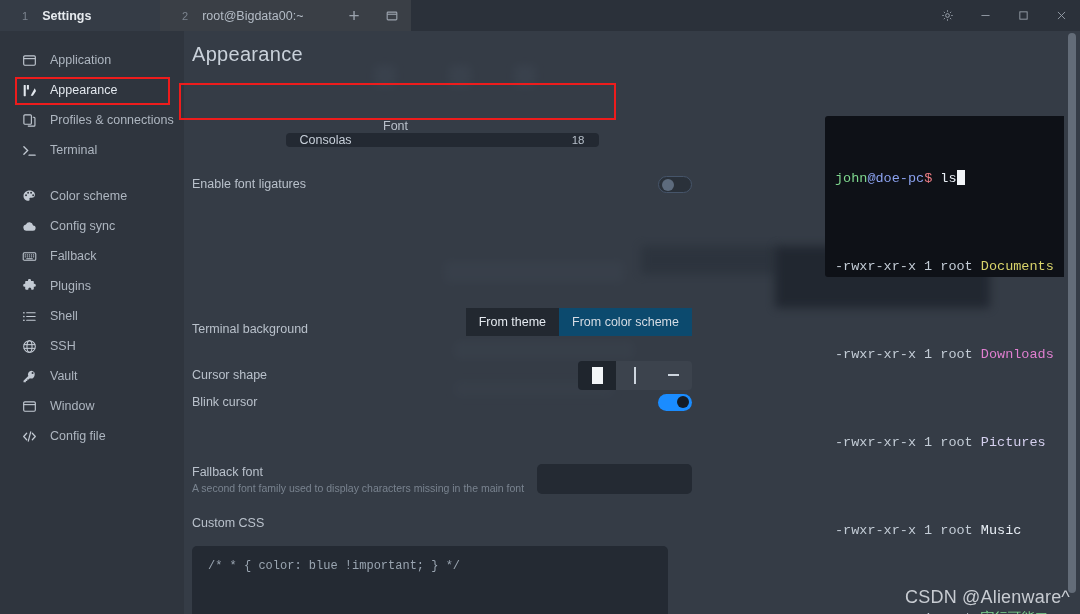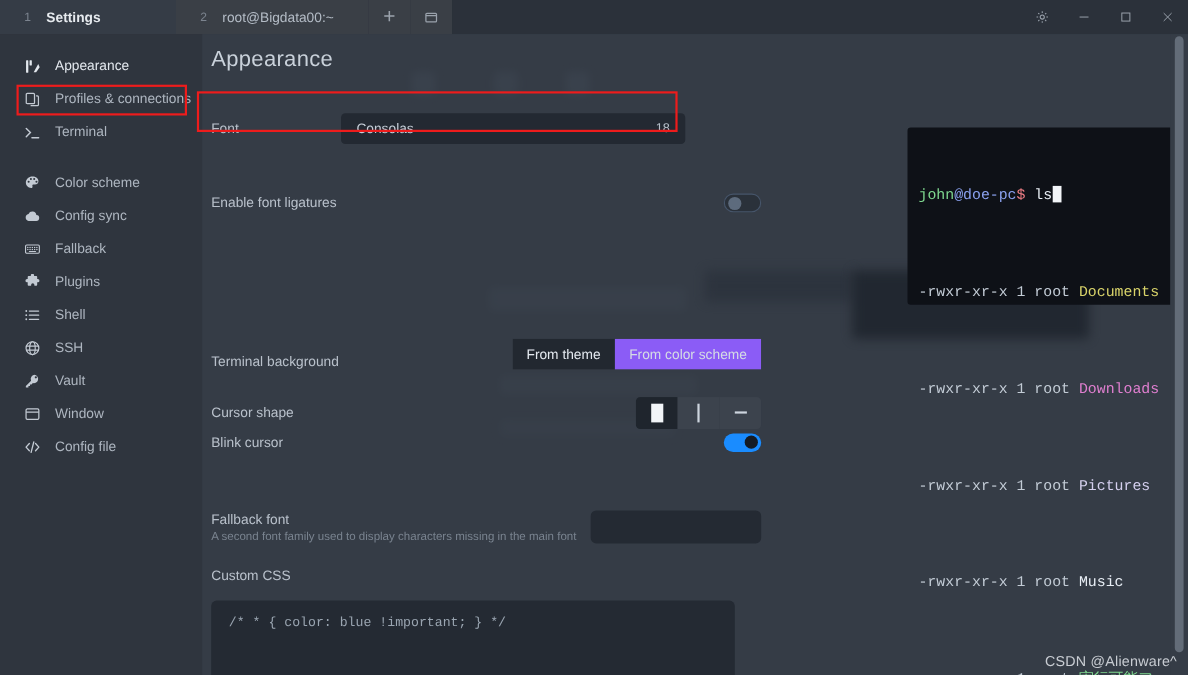--- a/index.html
+++ b/index.html
@@ -75,21 +75,21 @@
   }
   .page-title {
     position: absolute; left: 8px; top: 12px;
     font-size: 20px; color: #c9d1da; font-weight: 400; letter-spacing: .3px;
   }
   .srow { position: absolute; left: 8px; width: 500px; }
   .slabel { font-size: 12.5px; color: #b9c1cb; }
   .sdesc { font-size: 10.5px; color: #79838f; margin-top: 3px; }
 
   
-  #row-font { top: 72px; height: 28px; display: flex; align-items: center; }
+  #row-font { top: 88px; height: 28px; display: flex; align-items: center; flex-direction: column; }
   #row-font .slabel { width: 118px; }
   .font-input {
     width: 313px; height: 28px; background: #232932; border-radius: 4px;
     display: flex; align-items: center; justify-content: space-between;
     padding: 0 14px; font-size: 12.5px; color: #c7cfd9;
   }
   .font-size { font-size: 11.5px; color: #b6bfc9; }
 
   
   #row-ligatures { top: 142px; height: 22px; display: flex; align-items: center; }
@@ -105,21 +105,21 @@
   .toggle-off { background: #2a313a; border: 1px solid #46556a; }
   .toggle-off .knob { left: 2.5px; background: #5d6b7d; }
   .toggle-on { background: #1a8cff; }
   .toggle-on .knob { right: 3px; background: #141b24; }
 
   
   #row-termbg { top: 277px; height: 28px; display: flex; align-items: flex-end; }
   #row-termbg .slabel { flex: 1; }
   .segbtns { display: flex; border-radius: 0; overflow: hidden; flex: 0 0 auto; }
   .segbtn {
-    font-size: 12.5px; padding: 7px 13px; color: #d5dce4; background: #8b5cf6;
+    font-size: 12.5px; padding: 7px 13px; color: #d5dce4; background: #0c4a6e;
   }
   .segbtn.sel { background: #222830; color: #e5eaf0; }
 
   
   #row-cursor { top: 330px; height: 28px; display: flex; align-items: center; }
   #row-cursor .slabel { flex: 1; }
   .cshapes { display: flex; border-radius: 4px; overflow: hidden; }
   .cshape {
     width: 38px; height: 29px; display: flex; align-items: center;
     justify-content: center; background: #3c434d; color: #cdd5de;
@@ -190,21 +190,21 @@
     background: #353c46;
   }
   .scroll-thumb {
     position: absolute; left: 4px; top: 2px; width: 8px; height: 560px;
     background: #636c78; border-radius: 4px;
   }
 
   
   .watermark {
     position: absolute; right: 10px; bottom: 6px;
-    font-size: 13px; color: #c8ccd2; letter-spacing: .2px;
+    font-size: 18px; color: #c8ccd2; letter-spacing: .2px;
   }
 </style>
 </head>
 <body>
 
 <div id="app">
 
   <div class="titlebar">
     <div class="tab tab-active">
       <span class="tabnum">1</span>
@@ -246,20 +246,29 @@
         <svg viewBox="0 0 16 16" fill="none" stroke="currentColor" stroke-width="1.1">
           <line x1="3.6" y1="3.6" x2="12.4" y2="12.4"></line>
           <line x1="12.4" y1="3.6" x2="3.6" y2="12.4"></line>
         </svg>
       </div>
     </div>
   </div>
 
   <div class="sidebar">
 
+    <div class="side-item">
+      <span class="sicon">
+        <svg viewBox="0 0 16 16" fill="none" stroke="currentColor" stroke-width="1.2">
+          <rect x="1.8" y="3" width="12.4" height="10" rx="1.2"></rect>
+          <line x1="1.8" y1="6" x2="14.2" y2="6"></line>
+        </svg>
+      </span>
+      <span>Application</span>
+    </div>
 
     <div class="side-item side-active">
       <span class="sicon">
         <svg viewBox="0 0 16 16" fill="currentColor">
           <rect x="1.8" y="2" width="2.2" height="12" rx=".4"></rect>
           <rect x="5.2" y="2" width="2.2" height="5" rx=".4"></rect>
           <path d="M9.2 13.6 L13.6 5.6 L15 8.6 L11.6 13.6 Z"></path>
         </svg>
       </span>
       <span>Appearance</span>

